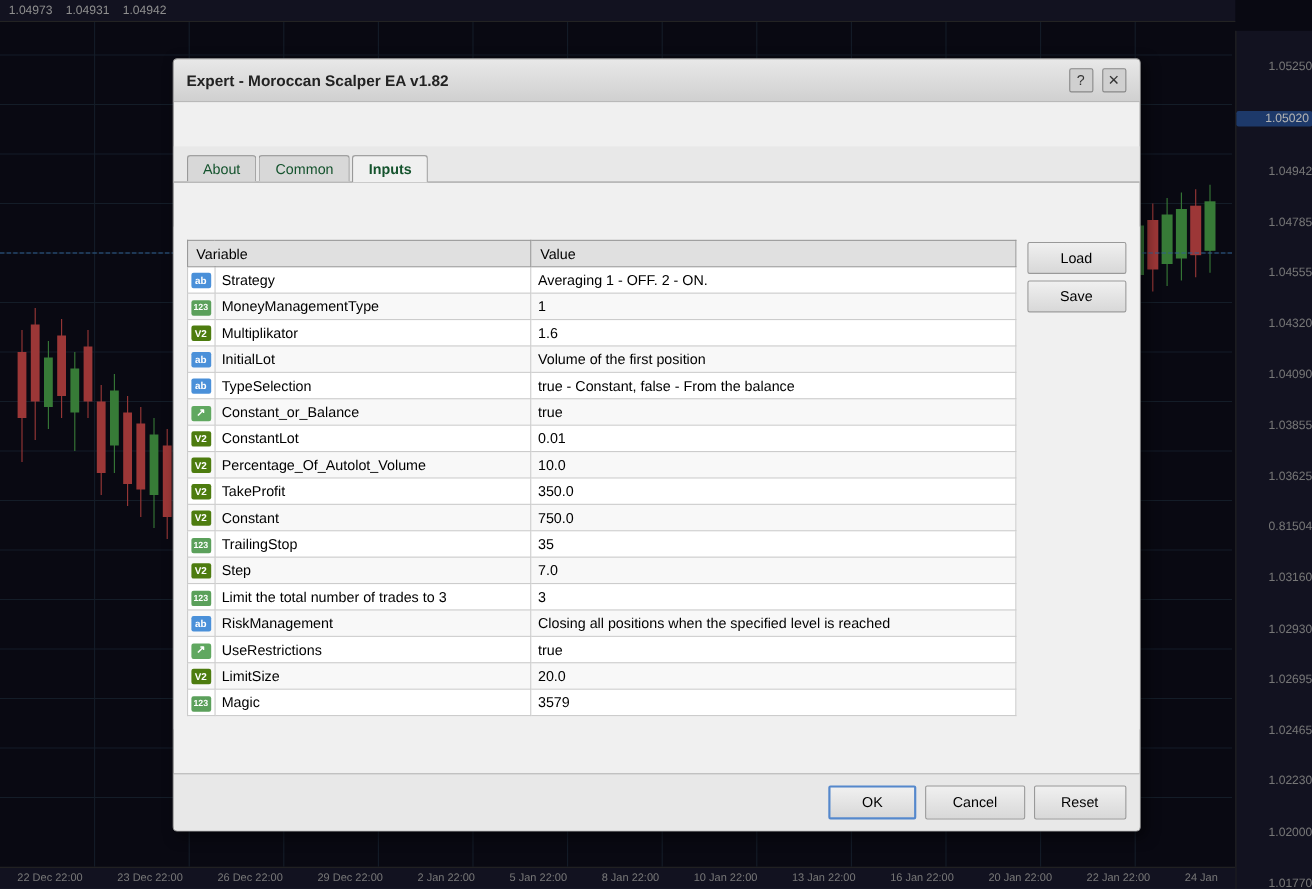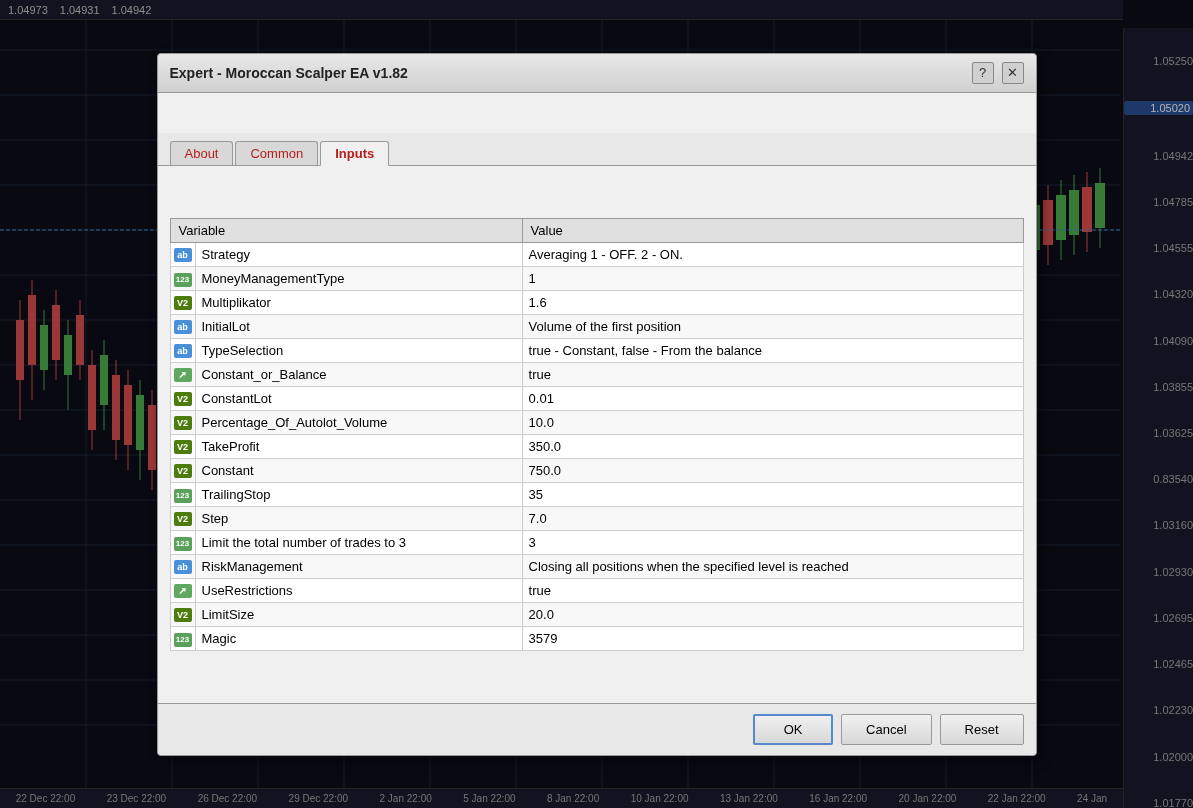--- a/index.html
+++ b/index.html
@@ -167,21 +167,21 @@
       border-bottom: 1px solid #999;
       gap: 2px;
     }
 
     .tab {
       padding: 4px 14px;
       border: 1px solid #999;
       border-bottom: none;
       cursor: pointer;
       font-size: 13px;
-      color: #b91c1c;
+      color: #14532d;
       background: #d8d8d8;
       border-radius: 3px 3px 0 0;
     }
 
     .tab.active {
       background: #f0f0f0;
       border-bottom: 1px solid #f0f0f0;
       margin-bottom: -1px;
       z-index: 1;
       font-weight: bold;
@@ -651,21 +651,21 @@
 <div class="price-axis">
   <div class="price-label">1.05250</div>
   <div class="price-label highlight">1.05020</div>
   <div class="price-label">1.04942</div>
   <div class="price-label">1.04785</div>
   <div class="price-label">1.04555</div>
   <div class="price-label">1.04320</div>
   <div class="price-label">1.04090</div>
   <div class="price-label">1.03855</div>
   <div class="price-label">1.03625</div>
-  <div class="price-label">0.83540</div>
+  <div class="price-label">0.81504</div>
   <div class="price-label">1.03160</div>
   <div class="price-label">1.02930</div>
   <div class="price-label">1.02695</div>
   <div class="price-label">1.02465</div>
   <div class="price-label">1.02230</div>
   <div class="price-label">1.02000</div>
   <div class="price-label">1.01770</div>
 </div>
 
 <div class="top-bar">
@@ -799,20 +799,24 @@
       <td>20.0</td>
     </tr>
                 <tr>
       <td class="icon-cell"><span class="icon-123">123</span></td>
       <td>Magic</td>
       <td>3579</td>
     </tr>
               </tbody>
           </table>
         </div>
+        <div class="side-buttons">
+          <button class="action-btn">Load</button>
+          <button class="action-btn">Save</button>
+        </div>
       </div>
     </div>
 
     <div class="dialog-footer">
       <button class="footer-btn primary">OK</button>
       <button class="footer-btn">Cancel</button>
       <button class="footer-btn">Reset</button>
     </div>
   </div>
 </div>

